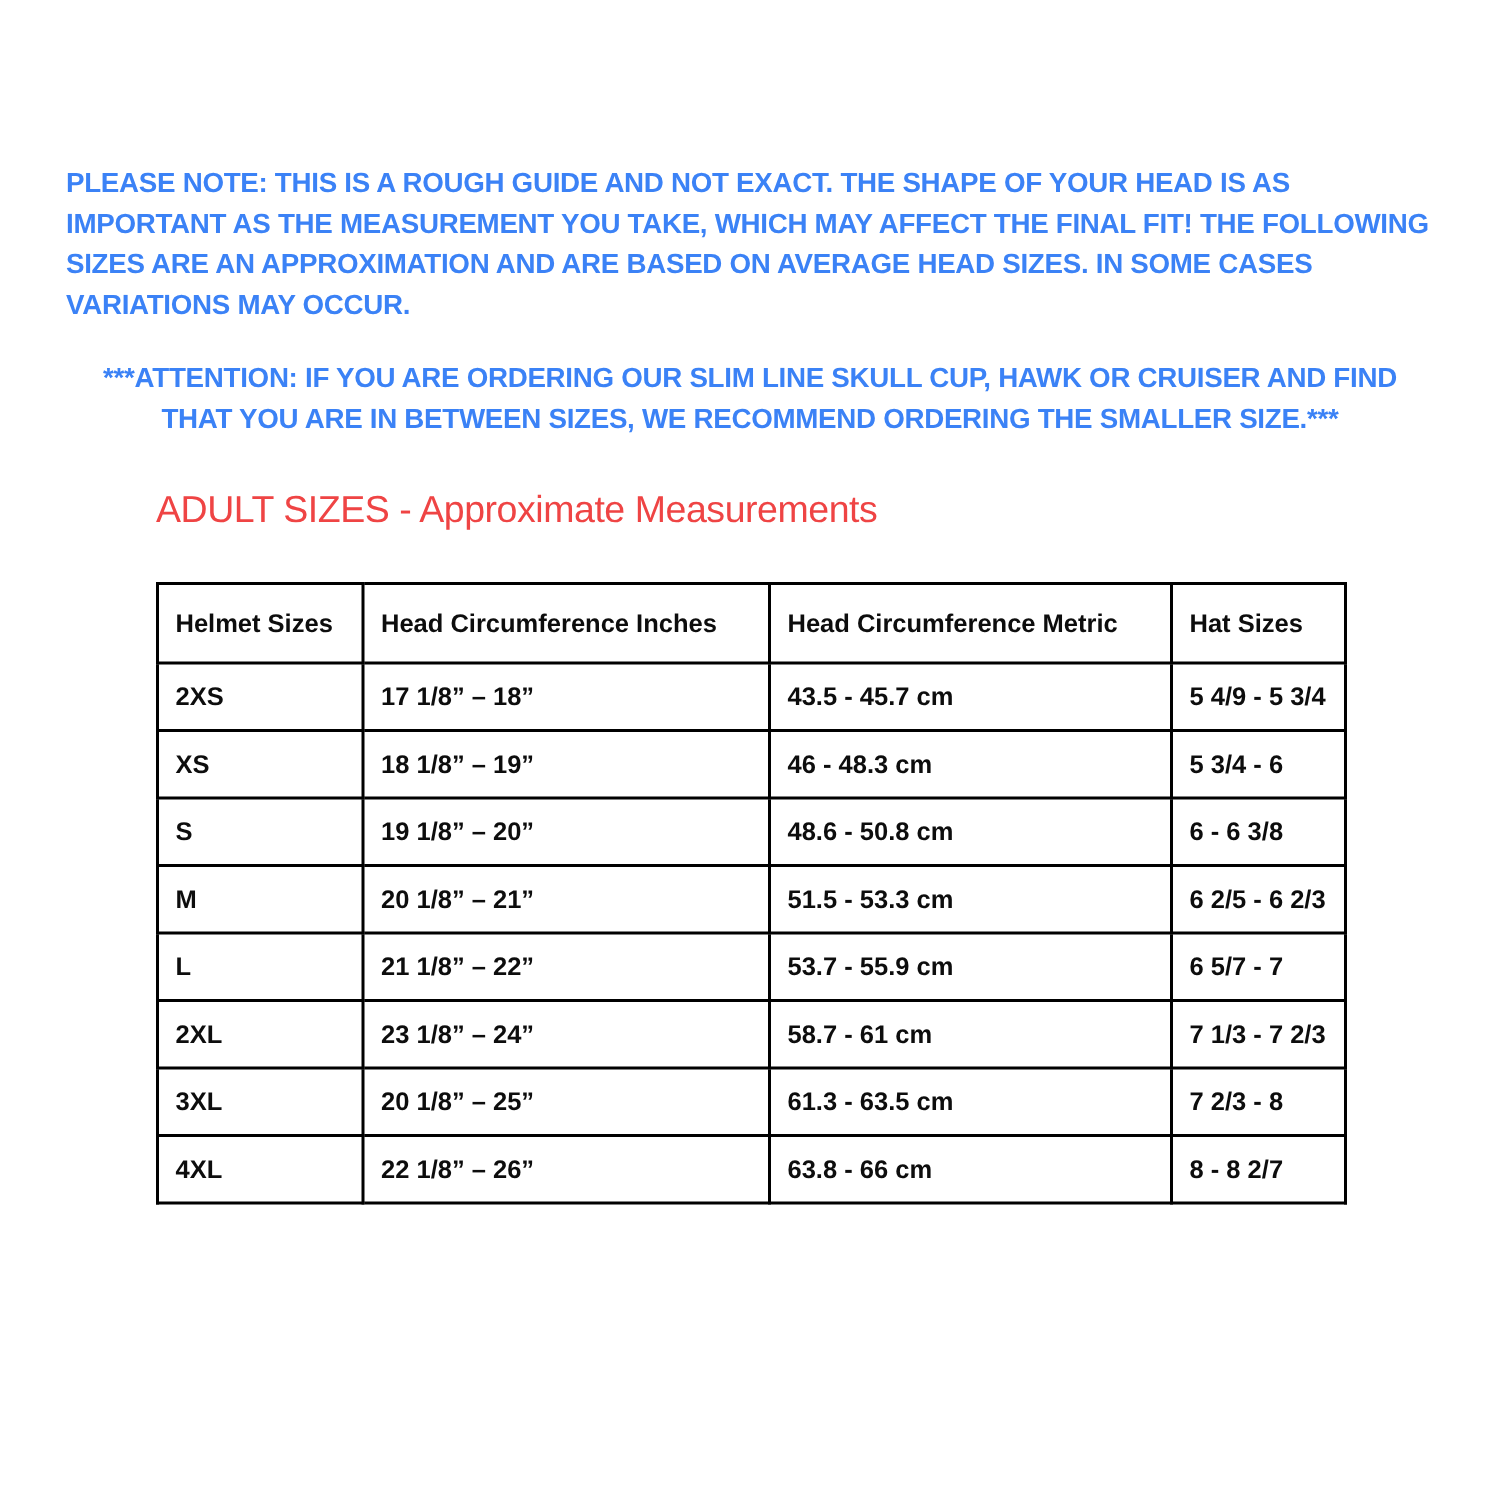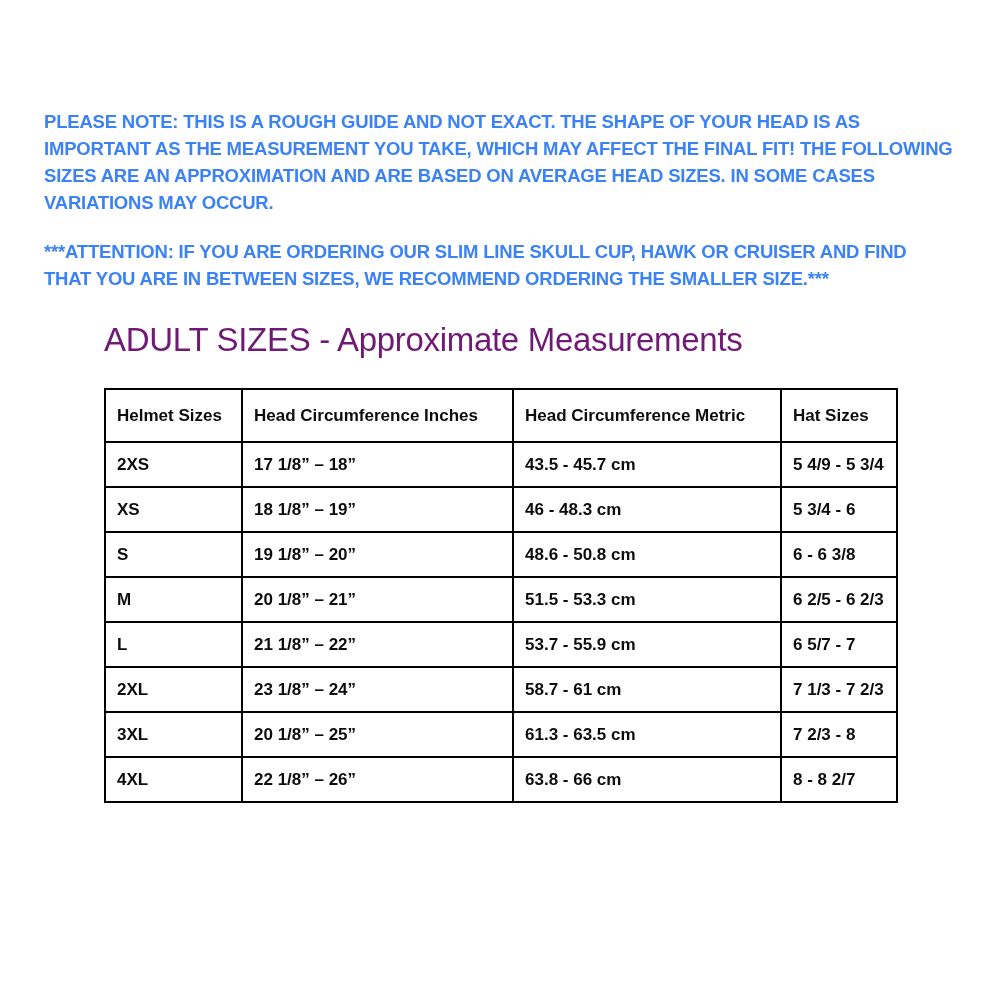--- a/index.html
+++ b/index.html
@@ -29,29 +29,30 @@
   .note-para {
     font-size: 18.5px;
     line-height: 27px;
     font-weight: 600;
     letter-spacing: -0.2px;
     margin: 0 0 22px 0;
     color: #3b82f6;
   }
   .note-para.second {
     margin-bottom: 0;
+    text-align: center;
   }
   .table-title {
     position: absolute;
     left: 104px;
     top: 320px;
-    font-size: 33px;
+    font-size: 25px;
     line-height: 40px;
     font-weight: 400;
-    color: #701a75;
+    color: #ef4444;
     letter-spacing: -0.3px;
     white-space: nowrap;
   }
   .size-table-wrap {
     position: absolute;
     left: 104px;
     top: 388px;
     width: 792px;
   }
   table.size-table {

